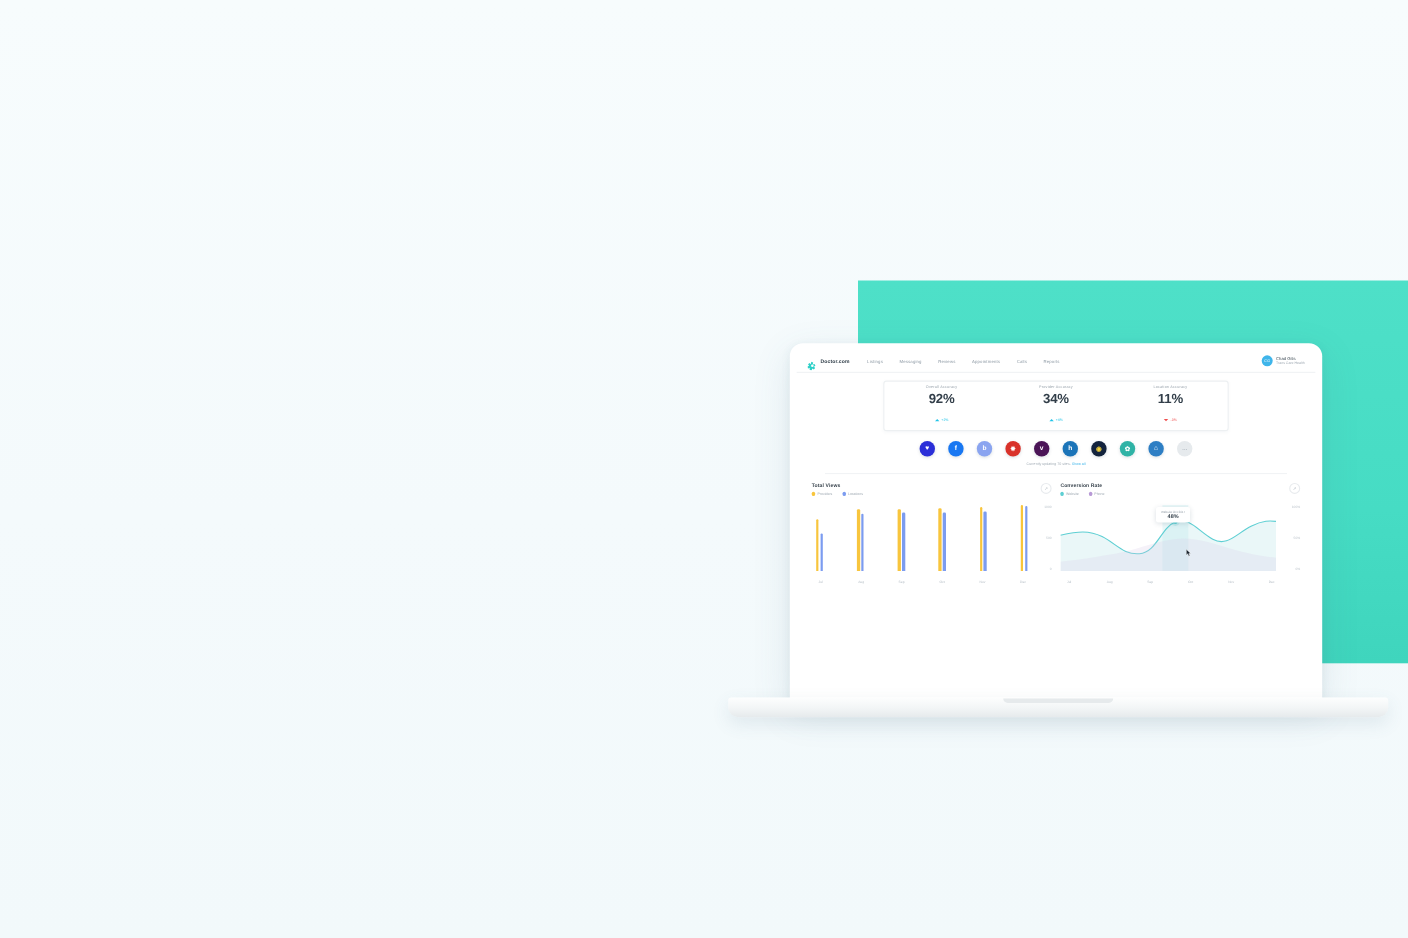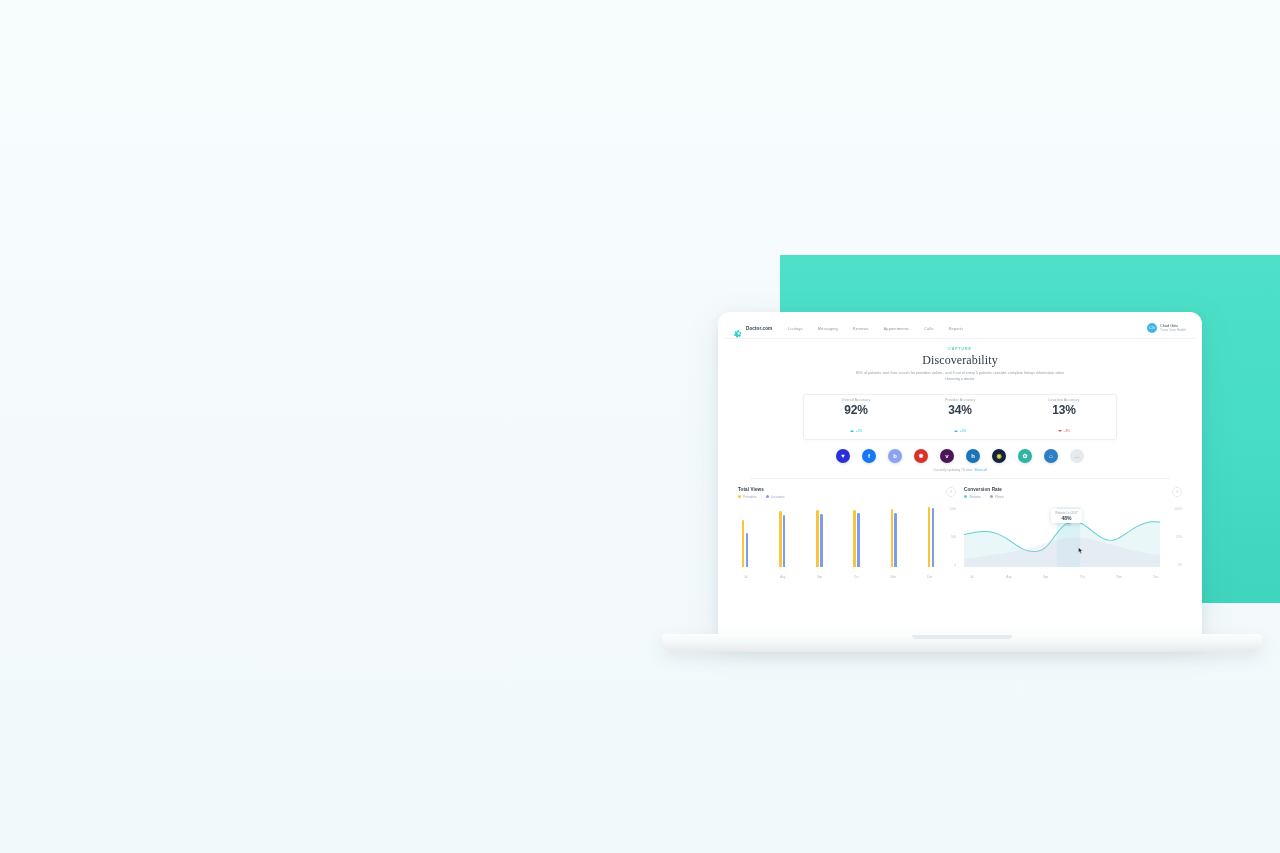--- a/index.html
+++ b/index.html
@@ -439,46 +439,41 @@
 
           <div class="user">
             <span class="avatar">CG</span>
             <span>
               <div class="user-name">Chad Gitis</div>
               <div class="user-org">Trans Care Health</div>
             </span>
           </div>
         </div>
 
-        <div class="hero">
-          <div class="eyebrow">CAPTURE</div>
-          <div class="hero-title">Discoverability</div>
-          <div class="hero-sub">85% of patients start their search for providers online - and 3 out of every 5 patients consider complete listings information when choosing a doctor.</div>
-        </div>
 
         <div class="metrics">
           <div class="metric">
             <div class="metric-label">Overall Accuracy</div>
             <div class="metric-value">92%</div>
             <div class="metric-delta up">
               <span class="tri-up"></span>
               <span>+2%</span>
             </div>
           </div>
           <div class="metric">
             <div class="metric-label">Provider Accuracy</div>
             <div class="metric-value">34%</div>
             <div class="metric-delta up">
               <span class="tri-up"></span>
               <span>+4%</span>
             </div>
           </div>
           <div class="metric">
             <div class="metric-label">Location Accuracy</div>
-            <div class="metric-value">13%</div>
+            <div class="metric-value">11%</div>
             <div class="metric-delta down">
               <span class="tri-down"></span>
               <span>-3%</span>
             </div>
           </div>
         </div>
 
         <div class="platforms">
           <span class="pf" style="background:#2b2fd8">♥</span>
           <span class="pf" style="background:#1877f2">f</span>

